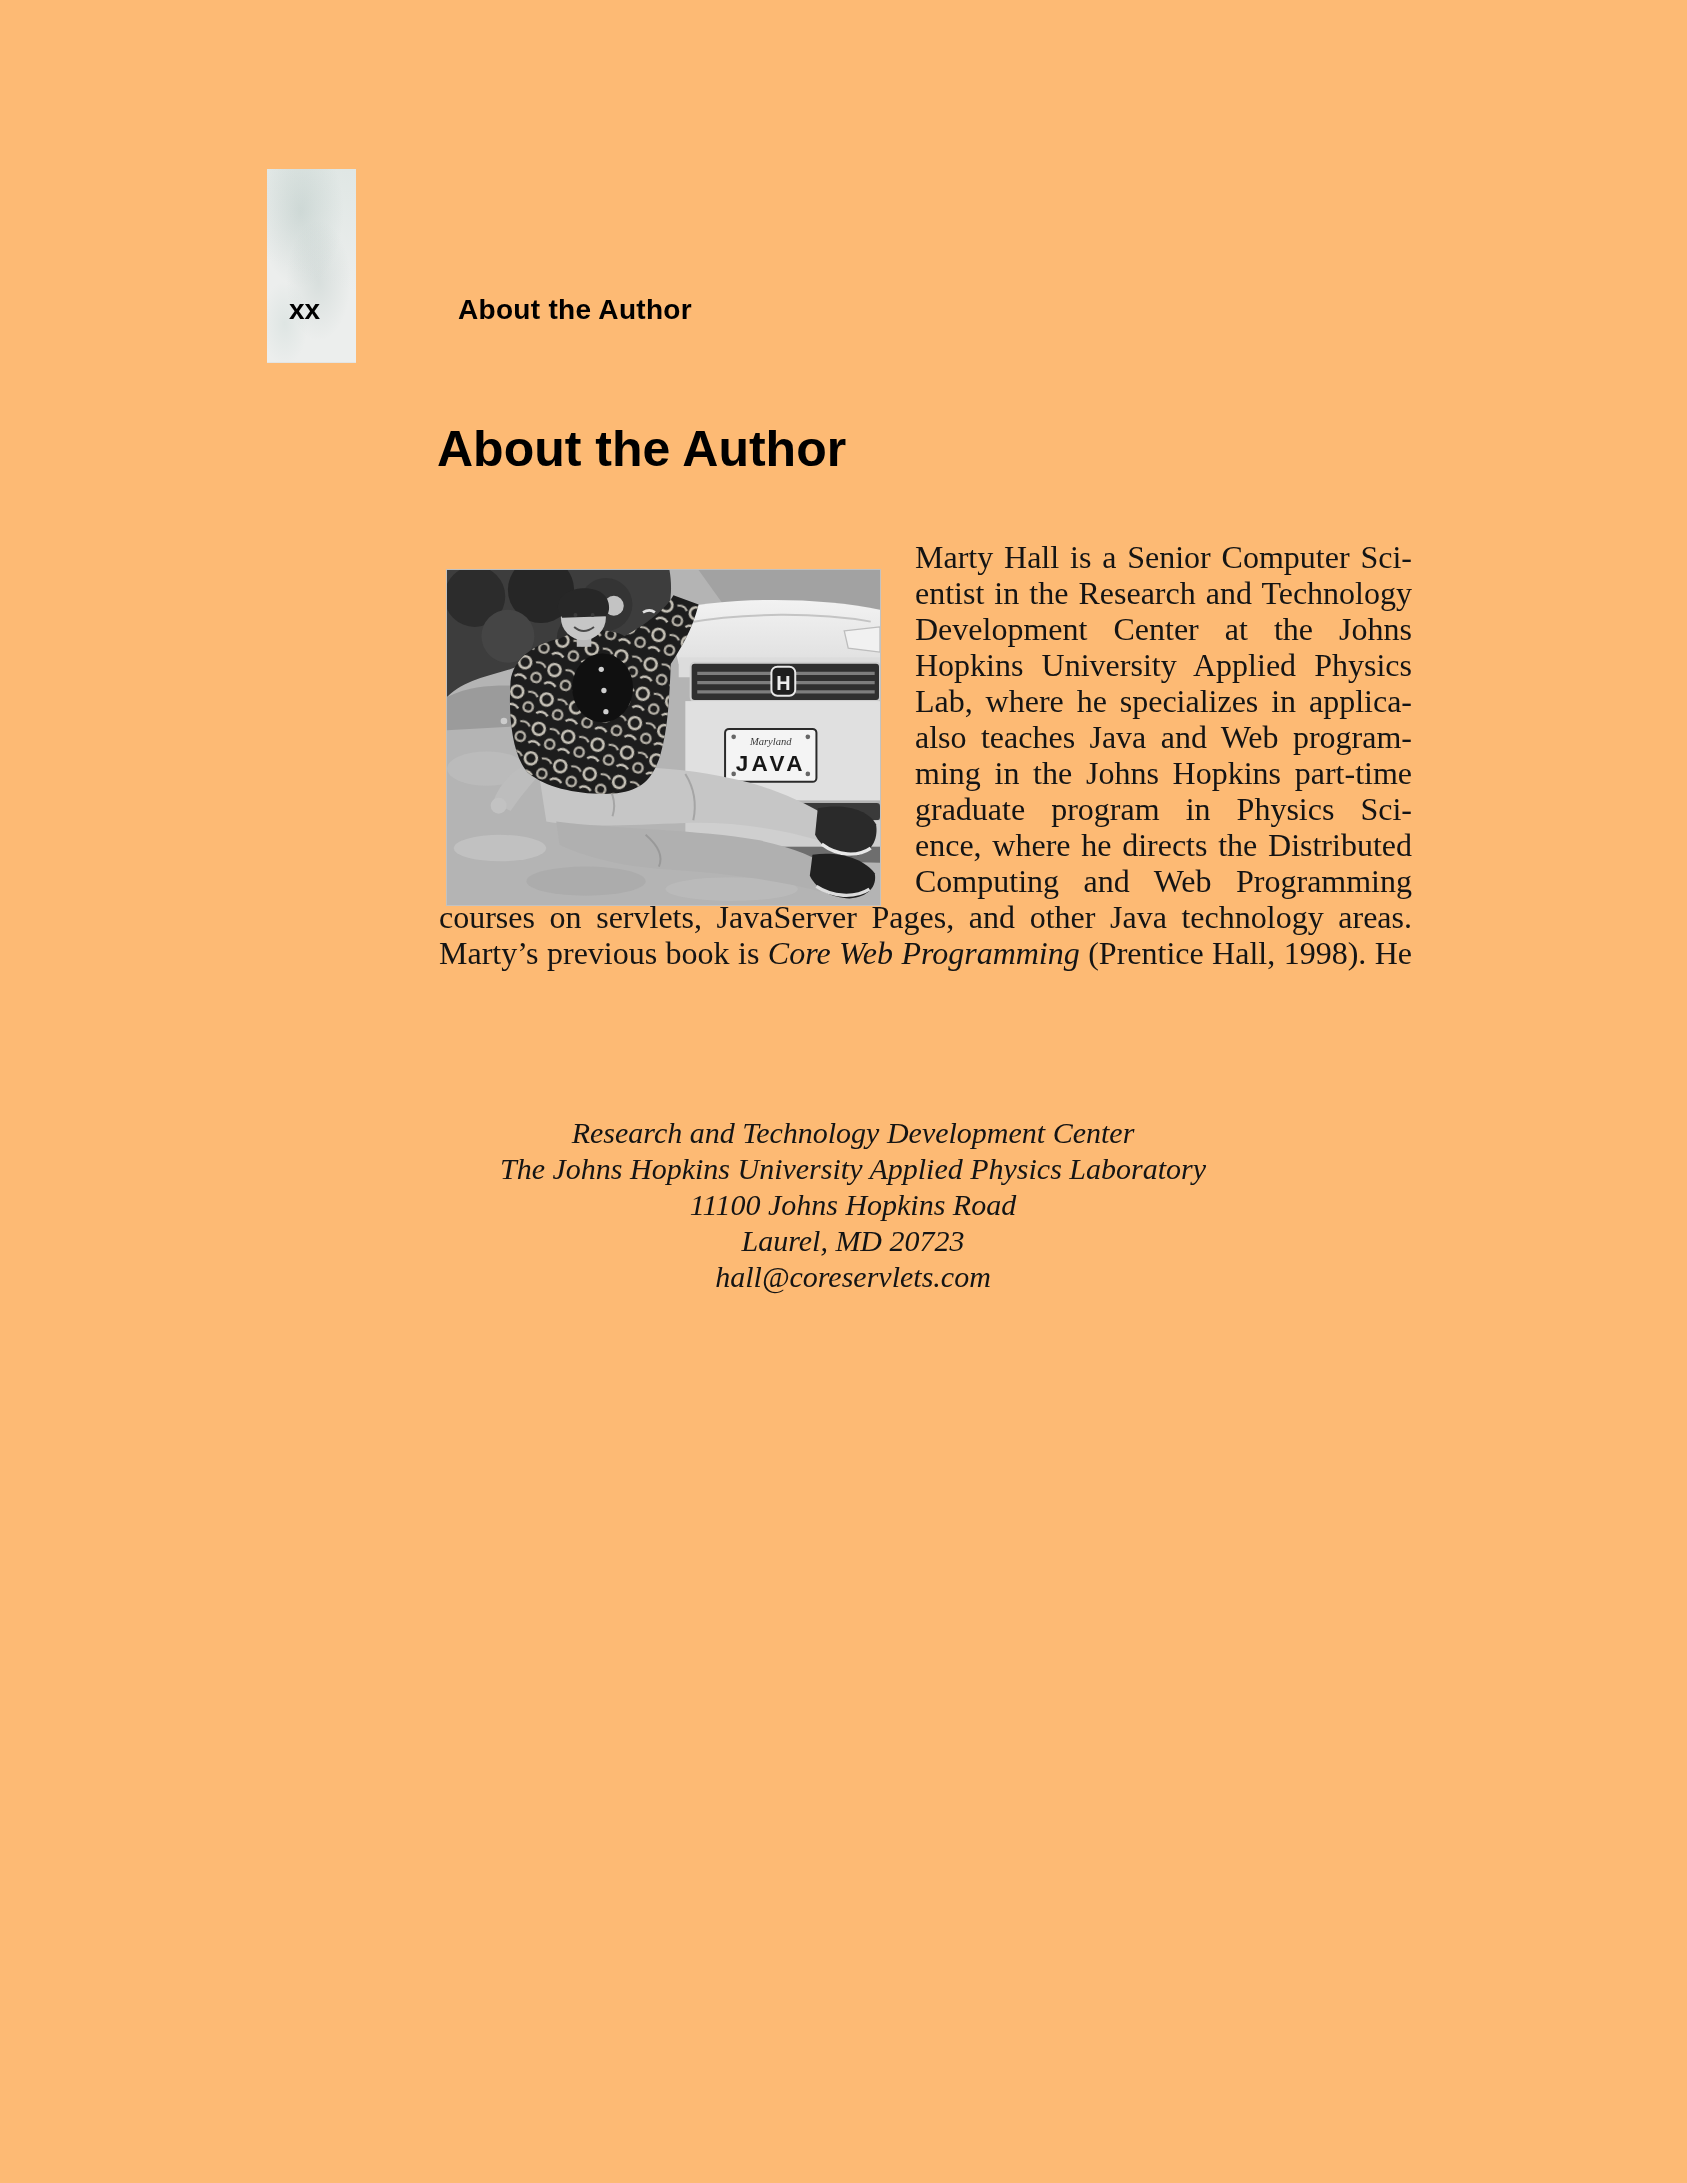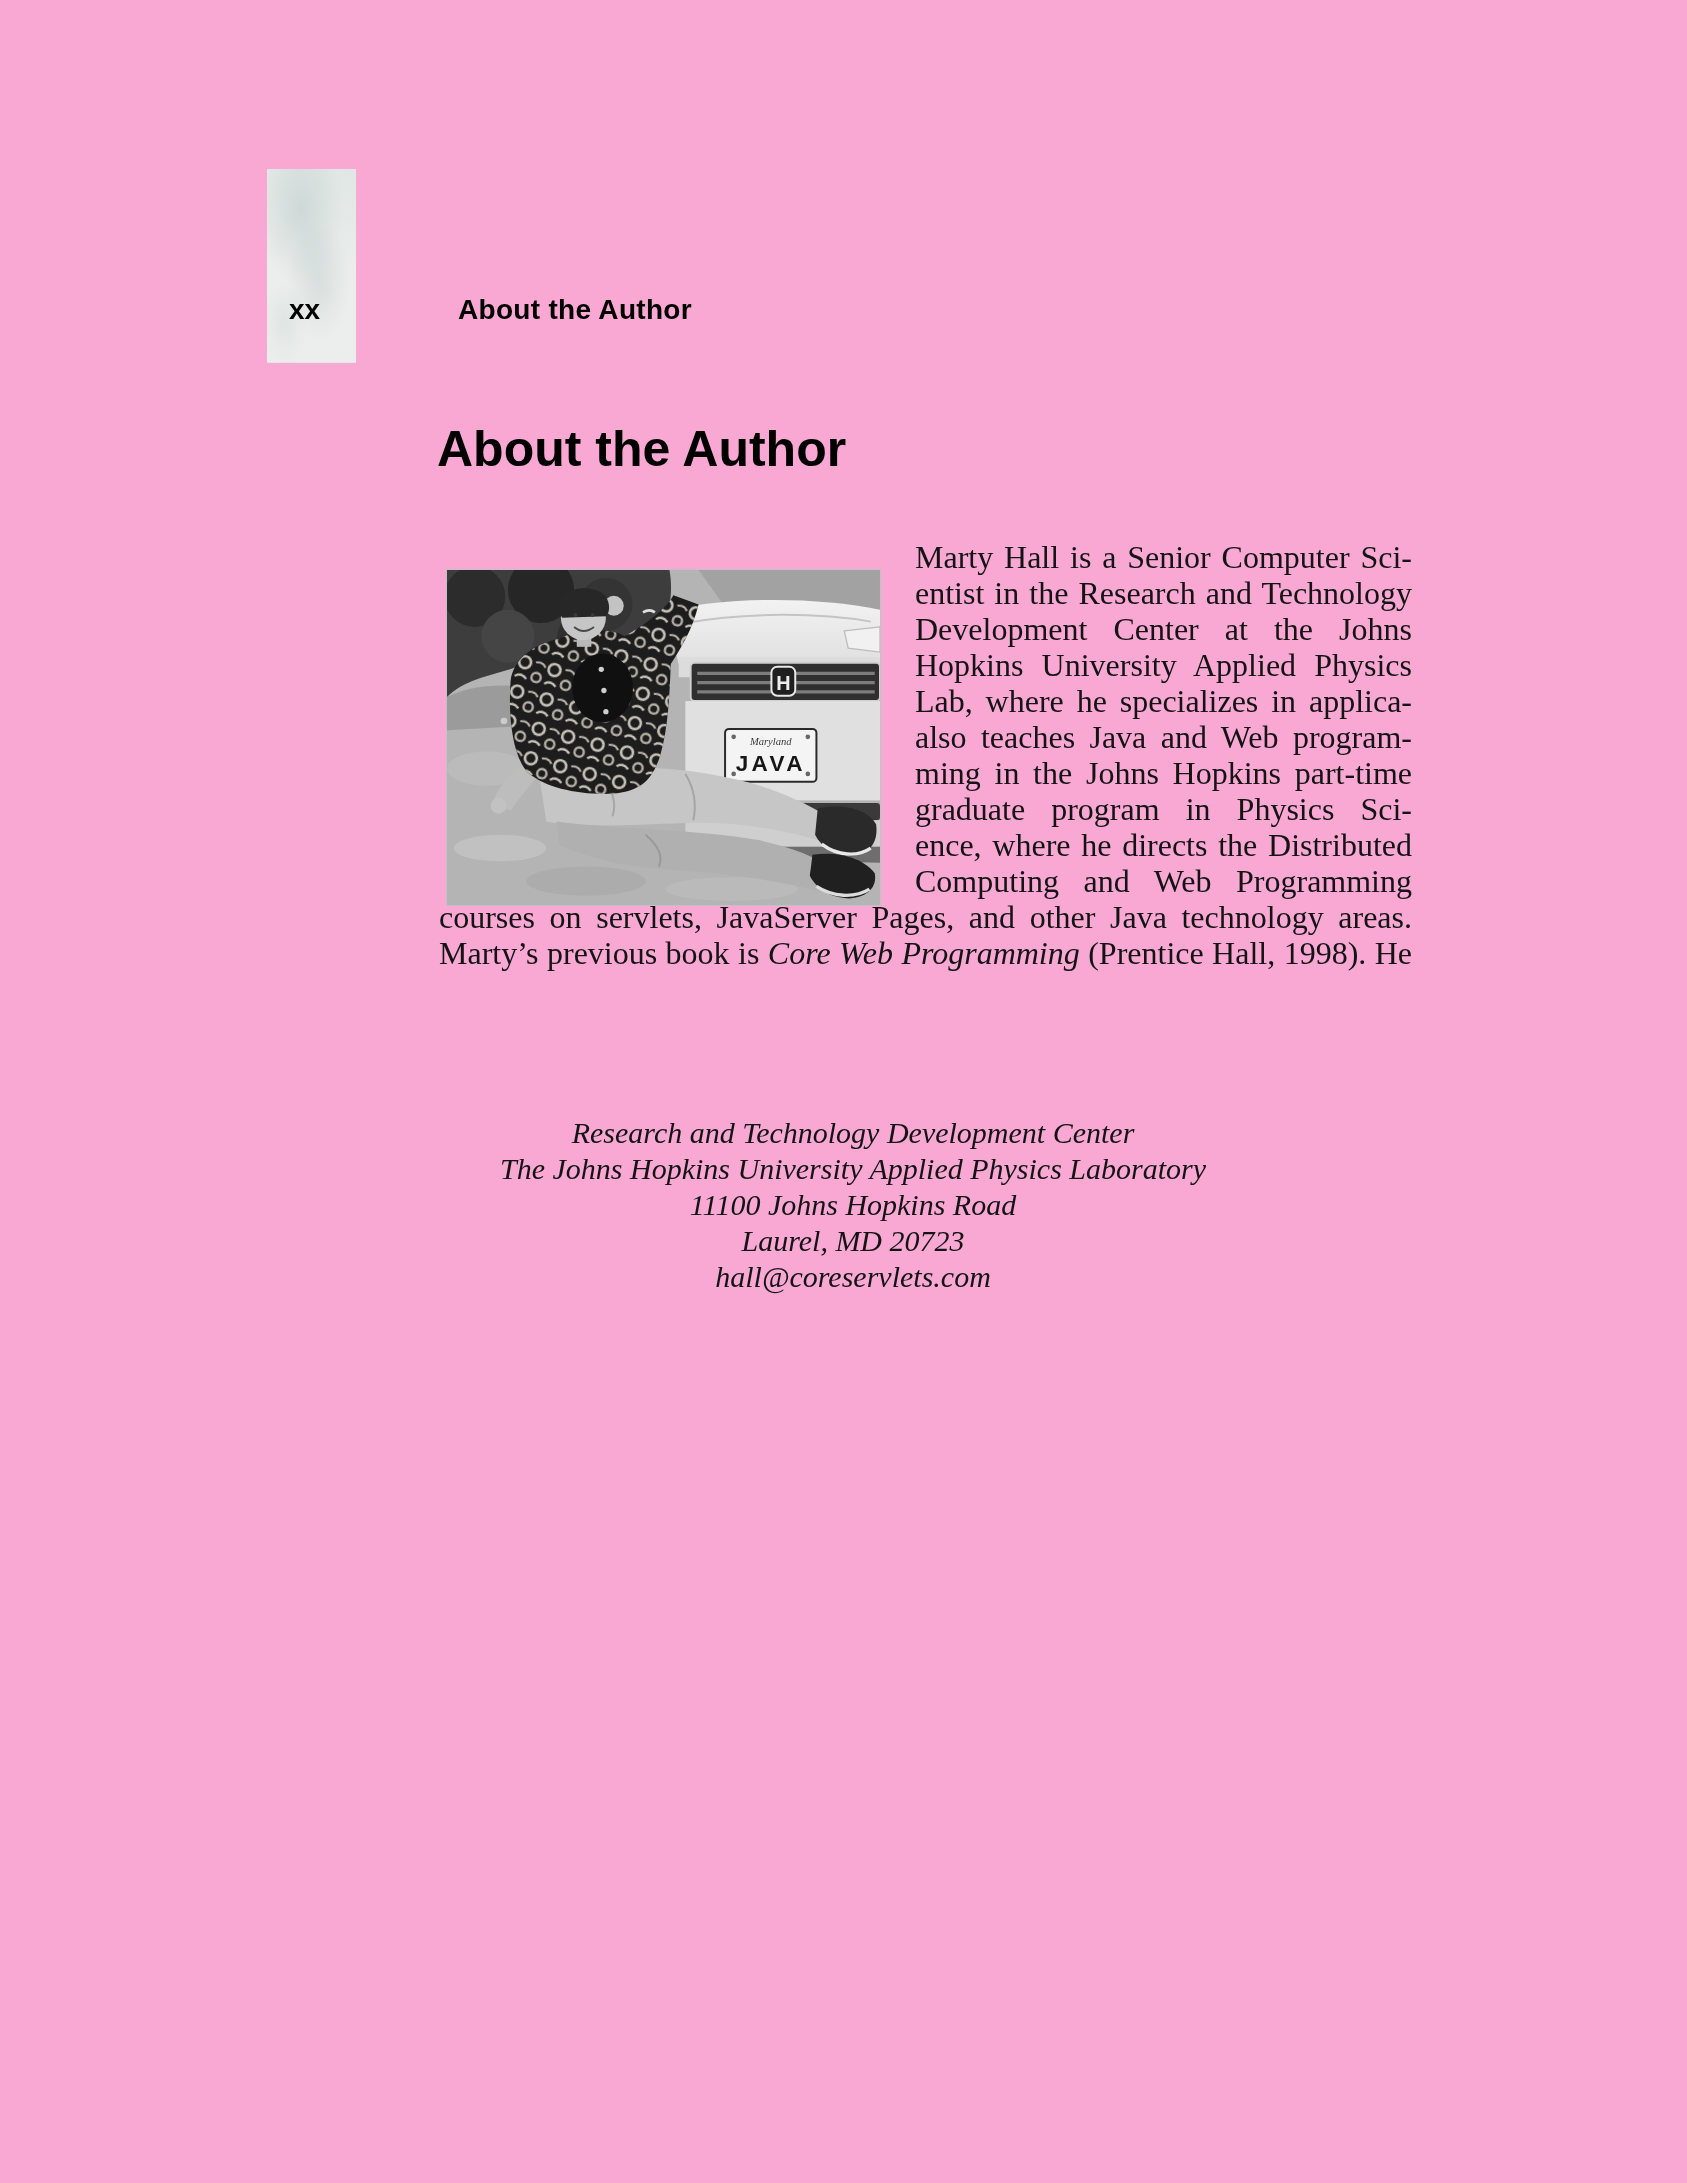--- a/index.html
+++ b/index.html
@@ -1,19 +1,19 @@
 <!DOCTYPE html>
 <html style="font-size:10.6px"><head>
 <meta charset="utf-8">
 <style>
   html,body{margin:0;padding:0;background:#ffffff;}
   .page{
     position:relative;
     width:1687px;height:2183px;
-    background:#f9a8d4;
+    background:#fdba74;
     overflow:hidden;
     font-family:"Liberation Serif",serif;
     color:#141414;
   }
   
   .corner-strip{
     position:absolute;left:267px;top:169px;width:89px;height:193px;
     background:
       radial-gradient(63px 112px at 38% 22%, rgba(120,152,146,0.22), transparent 68%),
       radial-gradient(46px 86px at 58% 58%, rgba(110,142,136,0.16), transparent 70%),

